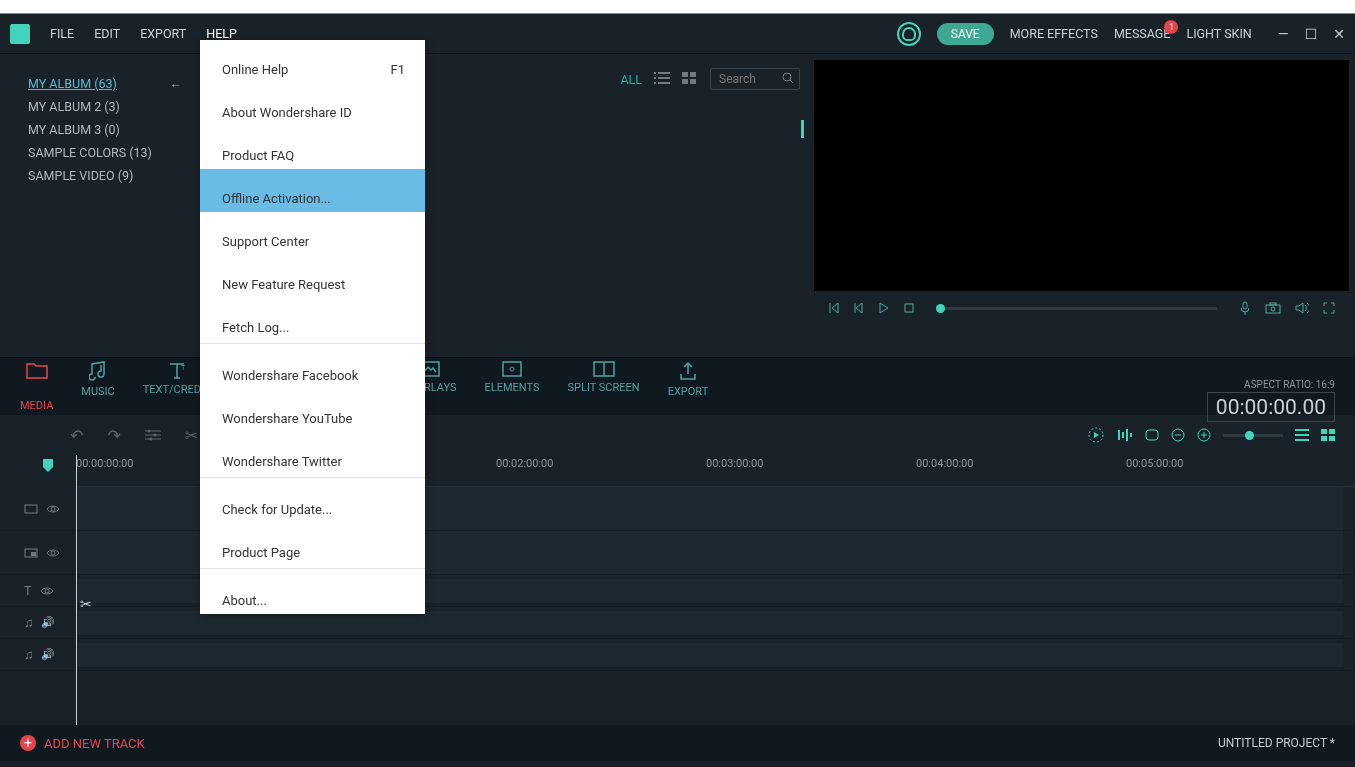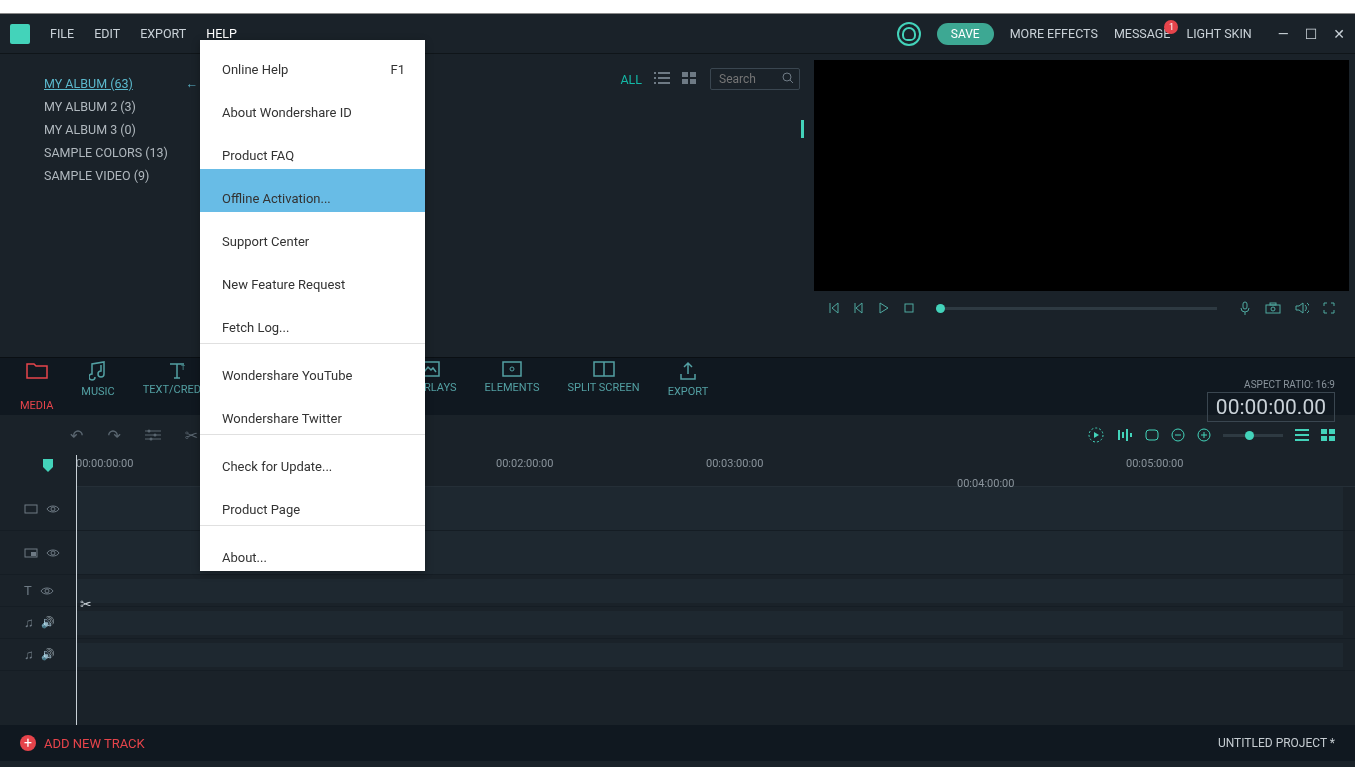--- a/index.html
+++ b/index.html
@@ -23,21 +23,21 @@
 .win-controls { display: flex; gap: 16px; margin-left: 10px; color: #c9d1d7; font-size: 14px; }
 .win-btn { cursor: pointer; }
 
 
 .dropdown { position: absolute; left: 200px; top: 40px; background: #fff; color: #333; width: 225px; box-shadow: 0 2px 8px rgba(0,0,0,0.3); z-index: 100; font-size: 13px; }
 .dd-item { padding: 22px 20px 6px 22px; cursor: pointer; display: flex; justify-content: space-between; }
 .dd-item.highlighted { background: #68bce6; }
 .dd-sep { height: 1px; background: #e0e0e0; margin: 2px 0; }
 
 
-.content-row { height: 303px; display: flex; padding-left: 16px; }
+.content-row { height: 303px; display: flex; }
 .sidebar { width: 200px; padding: 18px 10px 10px 28px; }
 .album-list { }
 .album-item { font-size: 12.5px; padding: 4px 0; cursor: pointer; color: #b0b8be; }
 .album-item.active { color: #5bb8cc; text-decoration: underline; }
 .back-arrow { float: right; margin-right: 8px; color: #5bb8cc; }
 
 .media-area { flex: 1; position: relative; }
 .media-toolbar { position: absolute; right: 14px; top: 14px; display: flex; align-items: center; gap: 12px; }
 .all-label { color: #14b8a6; font-size: 12.5px; }
 .view-icon { width: 16px; height: 14px; color: #6e7a84; cursor: pointer; }
@@ -142,20 +142,23 @@
     <div class="dd-item">
       <span>Support Center</span>
     </div>
     <div class="dd-item">
       <span>New Feature Request</span>
     </div>
     <div class="dd-item">
       <span>Fetch Log...</span>
     </div>
     <div class="dd-sep"></div>
+    <div class="dd-item">
+      <span>Wondershare Facebook</span>
+    </div>
     <div class="dd-item">
       <span>Wondershare YouTube</span>
     </div>
     <div class="dd-item">
       <span>Wondershare Twitter</span>
     </div>
     <div class="dd-sep"></div>
     <div class="dd-item">
       <span>Check for Update...</span>
     </div>
@@ -420,21 +423,21 @@
       <svg width="10" height="14" viewBox="0 0 10 14">
         <path d="M0 0h10v8l-5 5-5-5z" fill="#43d3ba"></path>
       </svg>
     </div>
   <div class="ruler">
     <div id="ruler-marks">
         <span class="ruler-mark" style="left: 0px;">00:00:00:00</span>
         <span class="ruler-mark" style="left: 210px;">00:01:00:00</span>
         <span class="ruler-mark" style="left: 420px;">00:02:00:00</span>
         <span class="ruler-mark" style="left: 630px;">00:03:00:00</span>
-        <span class="ruler-mark" style="left: 881px; margin-top: 20px;">00:04:00:00</span>
+        <span class="ruler-mark" style="left: 840px;">00:04:00:00</span>
         <span class="ruler-mark" style="left: 1050px;">00:05:00:00</span>
       </div>
   </div>
   <div class="playhead"></div>
   <div class="tracks">
     <div class="track">
       <div class="track-head">
           <svg width="14" height="14" viewBox="0 0 14 14">
             <rect x="1" y="3" width="12" height="8" fill="none" stroke="#6e7a84"></rect>
           </svg>

